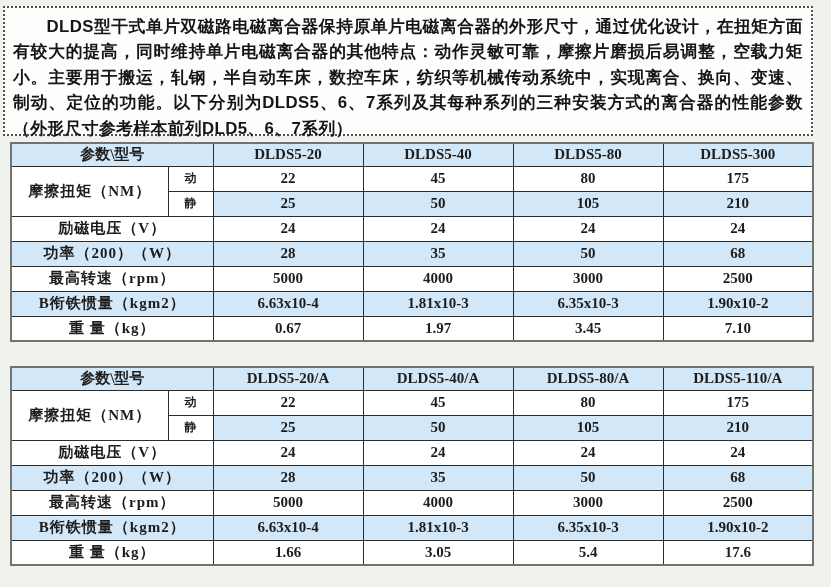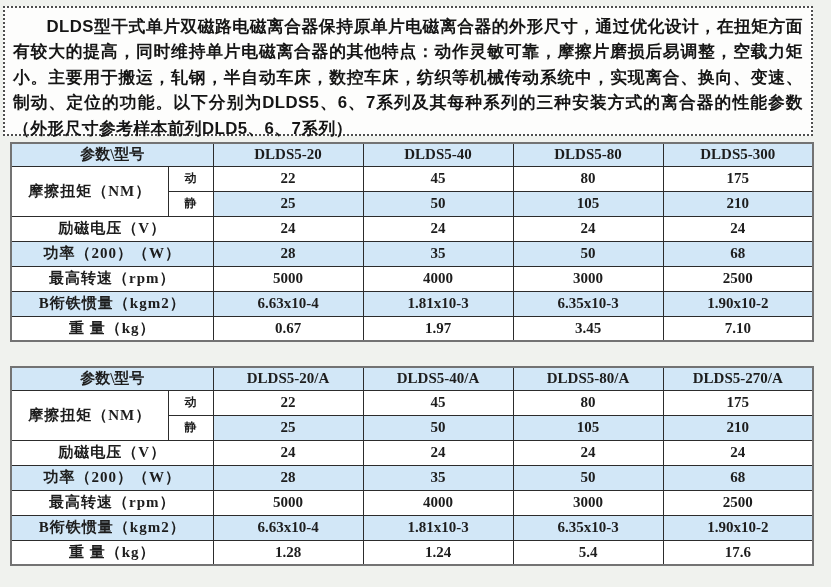--- a/index.html
+++ b/index.html
@@ -148,21 +148,21 @@
       <col style="width:150px">
       <col style="width:150px">
       <col style="width:150px">
   </colgroup>
   <tbody>
       <tr class="hdr">
     <th colspan="2" class="blue">参数\型号</th>
     <th class="blue">DLDS5-20/A</th>
     <th class="blue">DLDS5-40/A</th>
     <th class="blue">DLDS5-80/A</th>
-    <th class="blue">DLDS5-270/A</th>
+    <th class="blue">DLDS5-110/A</th>
   </tr>
   <tr>
     <td rowspan="2" class="white lbl">摩擦扭矩（NM）</td>
     <td class="white sub">动</td>
     <td class="white">22</td>
     <td class="white">45</td>
     <td class="white">80</td>
     <td class="white">175</td>
   </tr>
   <tr>
@@ -195,19 +195,19 @@
   </tr>
   <tr>
     <td colspan="2" class="blue lbl">B衔铁惯量（kgm2）</td>
     <td class="blue">6.63x10-4</td>
     <td class="blue">1.81x10-3</td>
     <td class="blue">6.35x10-3</td>
     <td class="blue">1.90x10-2</td>
   </tr>
   <tr>
     <td colspan="2" class="white lbl">重 量（kg）</td>
-    <td class="white">1.28</td>
-    <td class="white">1.24</td>
+    <td class="white">1.66</td>
+    <td class="white">3.05</td>
     <td class="white">5.4</td>
     <td class="white">17.6</td>
   </tr>
 </tbody>
   </table>
 
 </body></html>

